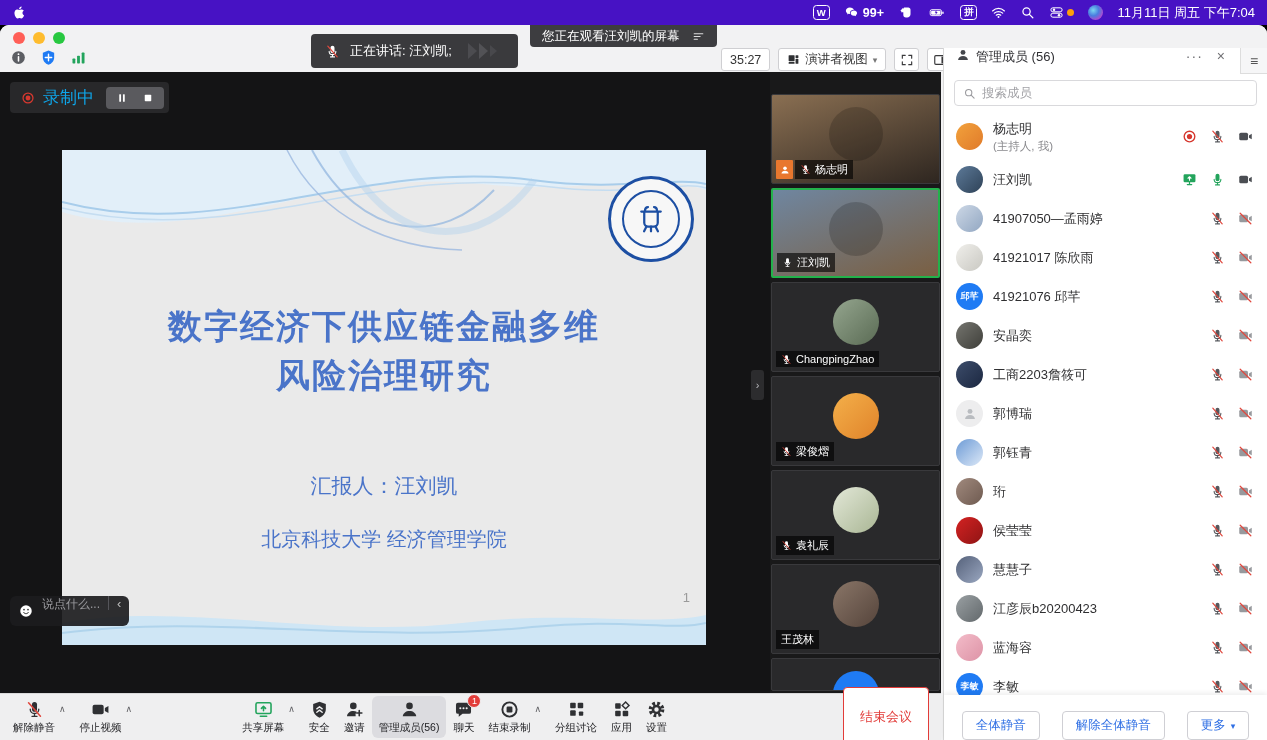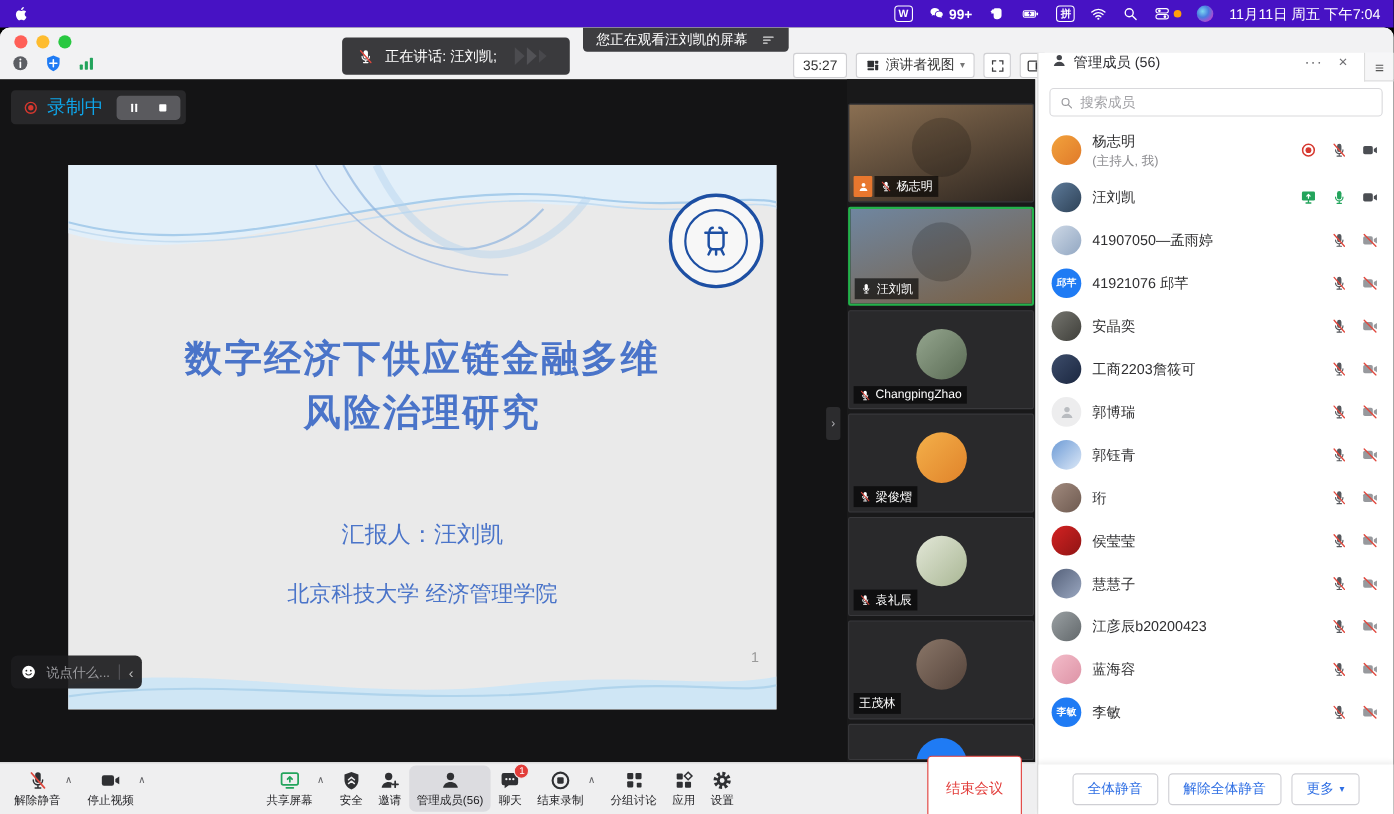--- a/index.html
+++ b/index.html
@@ -73,21 +73,21 @@
                 display:flex; align-items:center; justify-content:center; }
   #slide-logo .ic { font-size:36px; }
   #slide-title { position:absolute; top:152px; width:100%; text-align:center; color:#4a74c9;
                  font-size:34px; font-weight:600; letter-spacing:2px; line-height:49px; }
   #slide-presenter { position:absolute; top:322px; width:100%; text-align:center; color:#4a74c9; font-size:21px; }
   #slide-affil { position:absolute; top:376px; width:100%; text-align:center; color:#4a74c9; font-size:20px; }
   #slide-page { position:absolute; right:16px; bottom:40px; color:#9a9a9a; font-size:13px; }
 
   
   #chat-pill { position:absolute; left:10px; top:524px; height:30px; background:rgba(28,28,30,0.92);
-               border-radius:6px; display:flex; align-items:center; padding:0 8px; gap:8px; z-index:4; }
+               border-radius:6px; display:flex; padding:0 8px; gap:8px; z-index:4; }
   #chat-pill .ic { font-size:16px; }
   #chat-placeholder { color:#9a9a9e; font-size:12px; }
   #chat-pill .divider { width:1px; height:14px; background:#55555a; }
   #chat-collapse { color:#bbb; font-size:13px; }
 
   
   #strip-handle { position:absolute; left:751px; top:298px; width:13px; height:30px; background:#2c2c2e;
                   border-radius:3px; color:#b8b8bc; font-size:11px; display:flex; align-items:center; justify-content:center; z-index:4; }
 
   
@@ -131,22 +131,22 @@
   .m-row.tall { height:47px; }
   .m-avatar { width:27px; height:27px; border-radius:50%; flex:none; display:flex; align-items:center;
               justify-content:center; color:#fff; font-size:9px; font-weight:bold; overflow:hidden; }
   .m-avatar .ic { font-size:14px; color:#b9bcc0; }
   .m-names { display:flex; flex-direction:column; justify-content:center; min-width:0; }
   .m-name { font-size:13px; color:#2f2f31; white-space:nowrap; overflow:hidden; text-overflow:ellipsis; }
   .m-sub { font-size:11.5px; color:#8a8a8e; margin-top:1px; }
   .m-icons { margin-left:auto; display:flex; gap:13px; align-items:center; }
   .m-icons .ic { font-size:15px; }
   #panel-footer { position:absolute; bottom:0; left:0; width:100%; height:45px; background:#fff;
-                  box-shadow:0 -2px 5px rgba(0,0,0,0.07); display:flex; align-items:center;
-                  justify-content:center; gap:9px; }
+                  box-shadow:0 -2px 5px rgba(0,0,0,0.07); display:flex; align-items:flex-end;
+                  justify-content:center; gap:22px; }
   .pf-btn { border:1px solid #cfcfd4; border-radius:4px; background:#fff; color:#2f6fe4;
             font-size:12.5px; padding:5px 13px; display:flex; align-items:center; gap:5px;
             font-family:inherit; }
   .pf-btn .caret { color:#2f6fe4; }
 
   
   #toolbar { position:absolute; bottom:0; left:0; width:941px; height:47px; background:#efeff0;
              border-top:1px solid #d9d9da; display:flex; align-items:center; padding-left:6px; }
   .tb-item { display:flex; align-items:flex-start; padding:3px 7px; border-radius:6px; }
   .tb-item.active { background:#dcdce0; }
@@ -585,20 +585,42 @@
             <span class="ic ic-lgray">
               <svg viewBox="0 0 24 24" width="1em" height="1em">
                 <rect x="2" y="6" width="14" height="12" rx="2.5" fill="currentColor"></rect>
                 <path d="M17.5 10.2l4.5-2.7v9l-4.5-2.7z" fill="currentColor"></path>
                 <path d="M3.5 3.5l17 17" stroke="#e0483e" stroke-width="2" stroke-linecap="round"></path>
               </svg>
             </span>
           </div>
         </div>
         <div class="m-row">
+          <div class="m-avatar" style="background: linear-gradient(135deg, rgb(240, 239, 235) 0%, rgb(201, 200, 194) 100%);"></div>
+          <div class="m-names">
+            <div class="m-name">41921017 陈欣雨</div>
+          </div>
+          <div class="m-icons">
+            <span class="ic ic-gray">
+              <svg viewBox="0 0 24 24" width="1em" height="1em">
+                <path d="M12 14.8a3.2 3.2 0 0 0 3.2-3.2V5.8a3.2 3.2 0 1 0-6.4 0v5.8a3.2 3.2 0 0 0 3.2 3.2z" fill="currentColor"></path>
+                <path d="M6.6 11.6a5.4 5.4 0 0 0 10.8 0M12 17.2v3.2M8.8 20.6h6.4" fill="none" stroke="currentColor" stroke-width="1.7" stroke-linecap="round"></path>
+                <path d="M4.5 3.5l15 17" stroke="#e0483e" stroke-width="2" stroke-linecap="round"></path>
+              </svg>
+            </span>
+            <span class="ic ic-lgray">
+              <svg viewBox="0 0 24 24" width="1em" height="1em">
+                <rect x="2" y="6" width="14" height="12" rx="2.5" fill="currentColor"></rect>
+                <path d="M17.5 10.2l4.5-2.7v9l-4.5-2.7z" fill="currentColor"></path>
+                <path d="M3.5 3.5l17 17" stroke="#e0483e" stroke-width="2" stroke-linecap="round"></path>
+              </svg>
+            </span>
+          </div>
+        </div>
+        <div class="m-row">
           <div class="m-avatar" style="background: rgb(31, 123, 244);">邱芊</div>
           <div class="m-names">
             <div class="m-name">41921076 邱芊</div>
           </div>
           <div class="m-icons">
             <span class="ic ic-gray">
               <svg viewBox="0 0 24 24" width="1em" height="1em">
                 <path d="M12 14.8a3.2 3.2 0 0 0 3.2-3.2V5.8a3.2 3.2 0 1 0-6.4 0v5.8a3.2 3.2 0 0 0 3.2 3.2z" fill="currentColor"></path>
                 <path d="M6.6 11.6a5.4 5.4 0 0 0 10.8 0M12 17.2v3.2M8.8 20.6h6.4" fill="none" stroke="currentColor" stroke-width="1.7" stroke-linecap="round"></path>
                 <path d="M4.5 3.5l15 17" stroke="#e0483e" stroke-width="2" stroke-linecap="round"></path>

